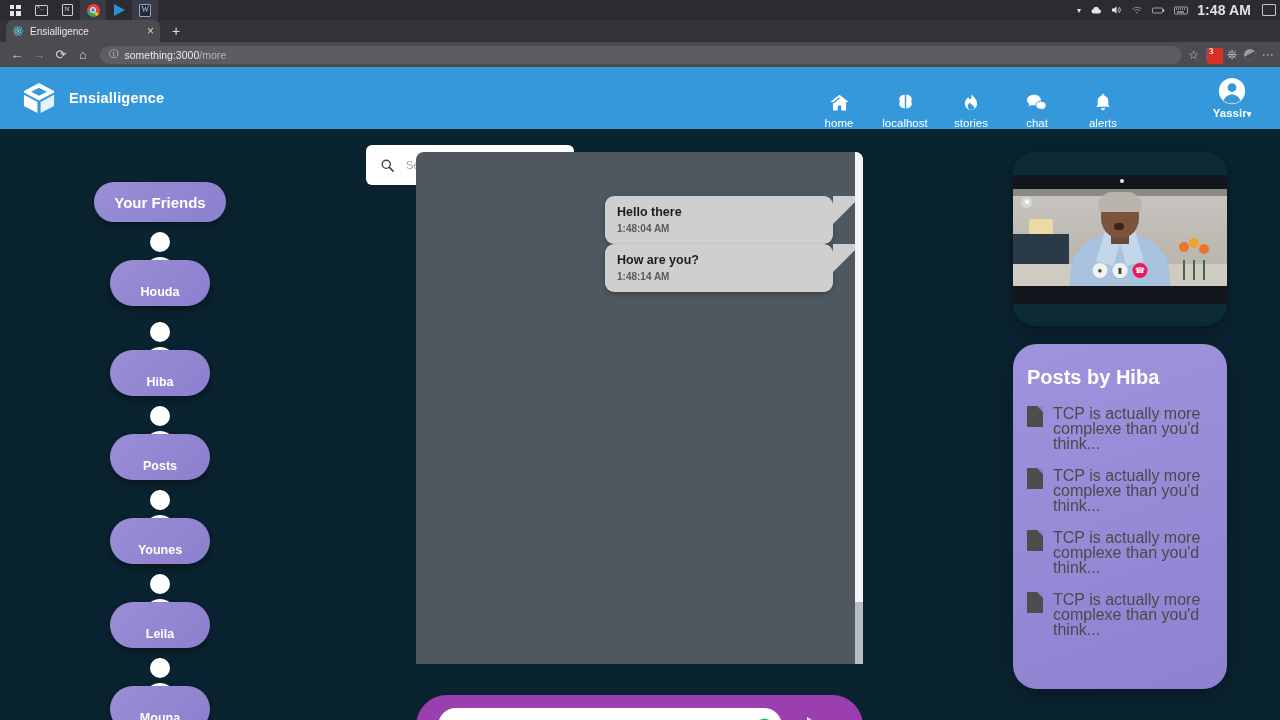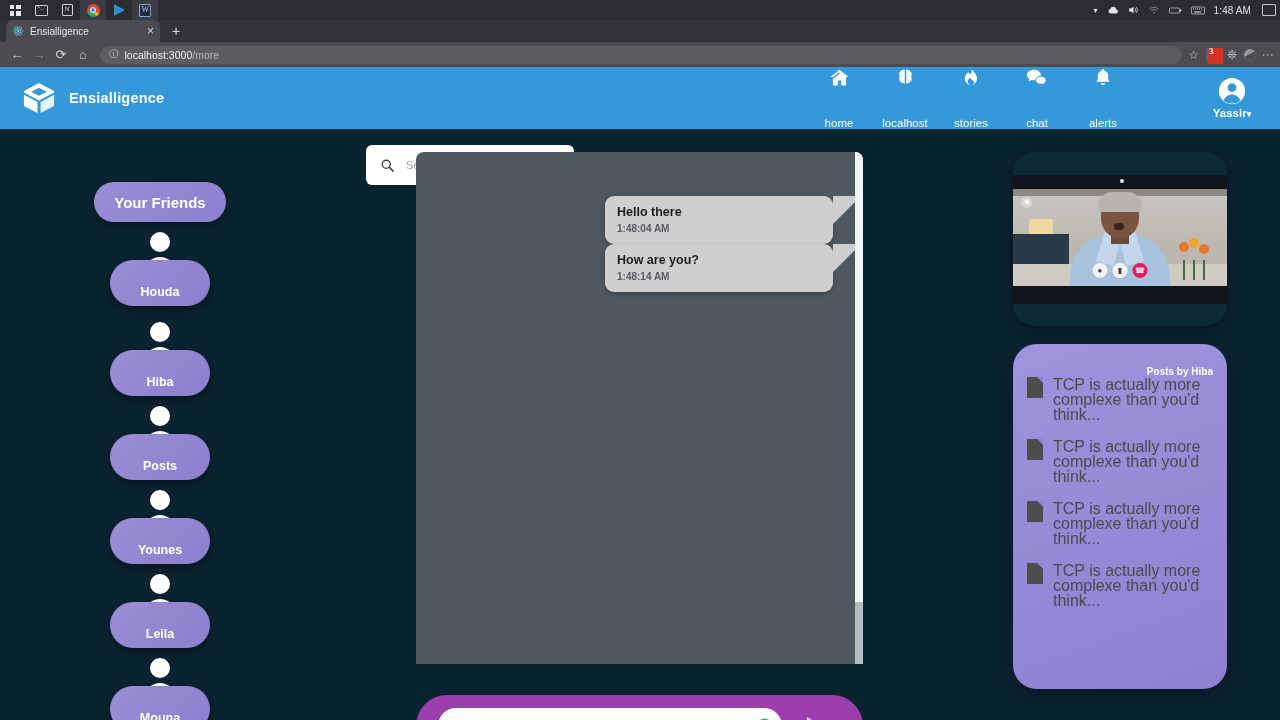--- a/index.html
+++ b/index.html
@@ -25,21 +25,21 @@
   .tb-note:after{content:"N";position:absolute;left:2px;top:0px;font-size:7px;color:#dcdcdc;font-family:"Liberation Serif",serif;}
   .chrome-ico{ width:13px;height:13px;border-radius:50%;
      background:conic-gradient(#ea4335 0 33%, #fbbc05 33% 43%, #34a853 43% 72%, #ea4335 72% 100%);
      position:relative;}
   .chrome-ico:after{content:"";position:absolute;left:3.3px;top:3.3px;width:6.4px;height:6.4px;border-radius:50%;background:#4285f4;border:1.2px solid #fff;box-sizing:border-box;}
   .vs-ico{ width:0;height:0;border-left:11px solid #2f8fd0; border-top:6px solid transparent; border-bottom:6px solid transparent;}
   .word-ico{width:12px;height:13px;border:1px solid #8aa6d8;border-radius:1px;position:relative;background:#232a38;}
   .word-ico:after{content:"W";position:absolute;left:1.5px;top:0px;font-size:8px;color:#b8cdf0;font-family:"Liberation Serif",serif;}
   .tb-right{ margin-left:auto; display:flex; align-items:center; gap:9px; padding-right:4px; color:#e3e3e3; font-size:9.5px; }
   .tb-right svg{ display:block; }
-  .tray-time{ font-size:10px; letter-spacing:.1px; }
+  .tray-time{ font-size:14px; letter-spacing:.1px;font-weight:bold; }
   .tray-end{ width:14px;height:12px;border:1.2px solid #c8c8c8;border-radius:1px;margin-left:2px;}
 
   
   .tabstrip{
     position:absolute; left:0; top:20px; width:1280px; height:22px;
     background:#333338; display:flex; align-items:flex-end;
   }
   .tab{
     margin-left:6px; width:154px; height:22px; background:#4b4b50;
     border-radius:7px 7px 0 0; display:flex; align-items:center; padding:0 6px; gap:6px;
@@ -87,21 +87,21 @@
     position:absolute; left:366px; top:78px; width:208px; height:40px;
   }
   .searchbox{
     width:208px;height:40px;background:#fff;border-radius:6px;
     display:flex;align-items:center;gap:11px;padding:0 14px;
   }
   .search-ph{ color:#9aa0a6; font-size:11px; }
   .navs{ position:absolute; left:806px; top:0; height:62px; display:flex; align-items:center; gap:0; }
   .nav-item{
     width:66px; height:62px; display:flex; flex-direction:column;
-    align-items:center; justify-content:space-between; gap:4px; cursor:pointer;
+    align-items:center; justify-content:flex-end; gap:4px; cursor:pointer;
   }
   .nav-item .lbl{ color:#fff; font-size:11.5px; }
   .nav-item svg{ display:block; }
   .profile{
     position:absolute; right:18px; top:0; height:62px; display:flex; flex-direction:column;
     align-items:center; justify-content:center; gap:2px; cursor:pointer; width:60px;
   }
   .profile .pname{ color:#fff; font-size:11.5px; font-weight:bold; }
 
   
@@ -196,21 +196,21 @@
   .v-ctrl.end{ background:#e8195f; color:#fff; }
   .v-dot{ position:absolute; left:50%; top:4px; width:4px;height:4px;border-radius:50%;background:#e9e9e9;}
 
   
   .posts{
     position:absolute; left:1013px; top:277px; width:214px; height:345px;
     background:linear-gradient(160deg,#9f93dd,#8e81d1); border-radius:24px;
     padding:22px 14px 0 14px;
     box-shadow:0 5px 16px rgba(0,0,0,.3);
   }
-  .posts-title{ color:#fff; font-size:10px; font-weight:bold; text-align:right; }
+  .posts-title{ color:#fff; font-size:20px; font-weight:bold; text-align:left; margin-bottom:17px; }
   .post{ display:flex; gap:10px; align-items:flex-start; margin-bottom:17px; cursor:pointer; }
   .doc-ico{ width:16px; height:21px; background:#4d4d4d; flex:none; position:relative; }
   .doc-ico:after{ content:""; position:absolute; right:0; top:0; border-top:6px solid #8e81d1; border-left:6px solid transparent; }
   .post-txt{ color:#4a4a4a; font-size:16px; line-height:15px; }
 </style>
 </head>
 <body>
 
 <div class="taskbar">
   <div class="tb-left">
@@ -288,21 +288,21 @@
   <span class="newtab">+</span>
 </div>
 
 <div class="toolbar">
   <span class="nav-btn">←</span>
   <span class="nav-btn dim">→</span>
   <span class="nav-btn">⟳</span>
   <span class="nav-btn">⌂</span>
   <div class="omnibox">
     <span style="color:#d0d0d0;font-size:9.5px;">ⓘ</span>
-    <span class="url"><span class="host">localhost:3000</span><span class="path">/more</span></span>
+    <span class="url"><span class="host">something:3000</span><span class="path">/more</span></span>
   </div>
   <div class="tb-actions">
     <span class="star">☆</span>
     <div class="li-ico">
       <span>in</span>
       <span class="li-badge">3</span>
     </div>
     <span class="puzzle">❊</span>
     <div class="circ"></div>
     <span class="kebab">⋮</span>

